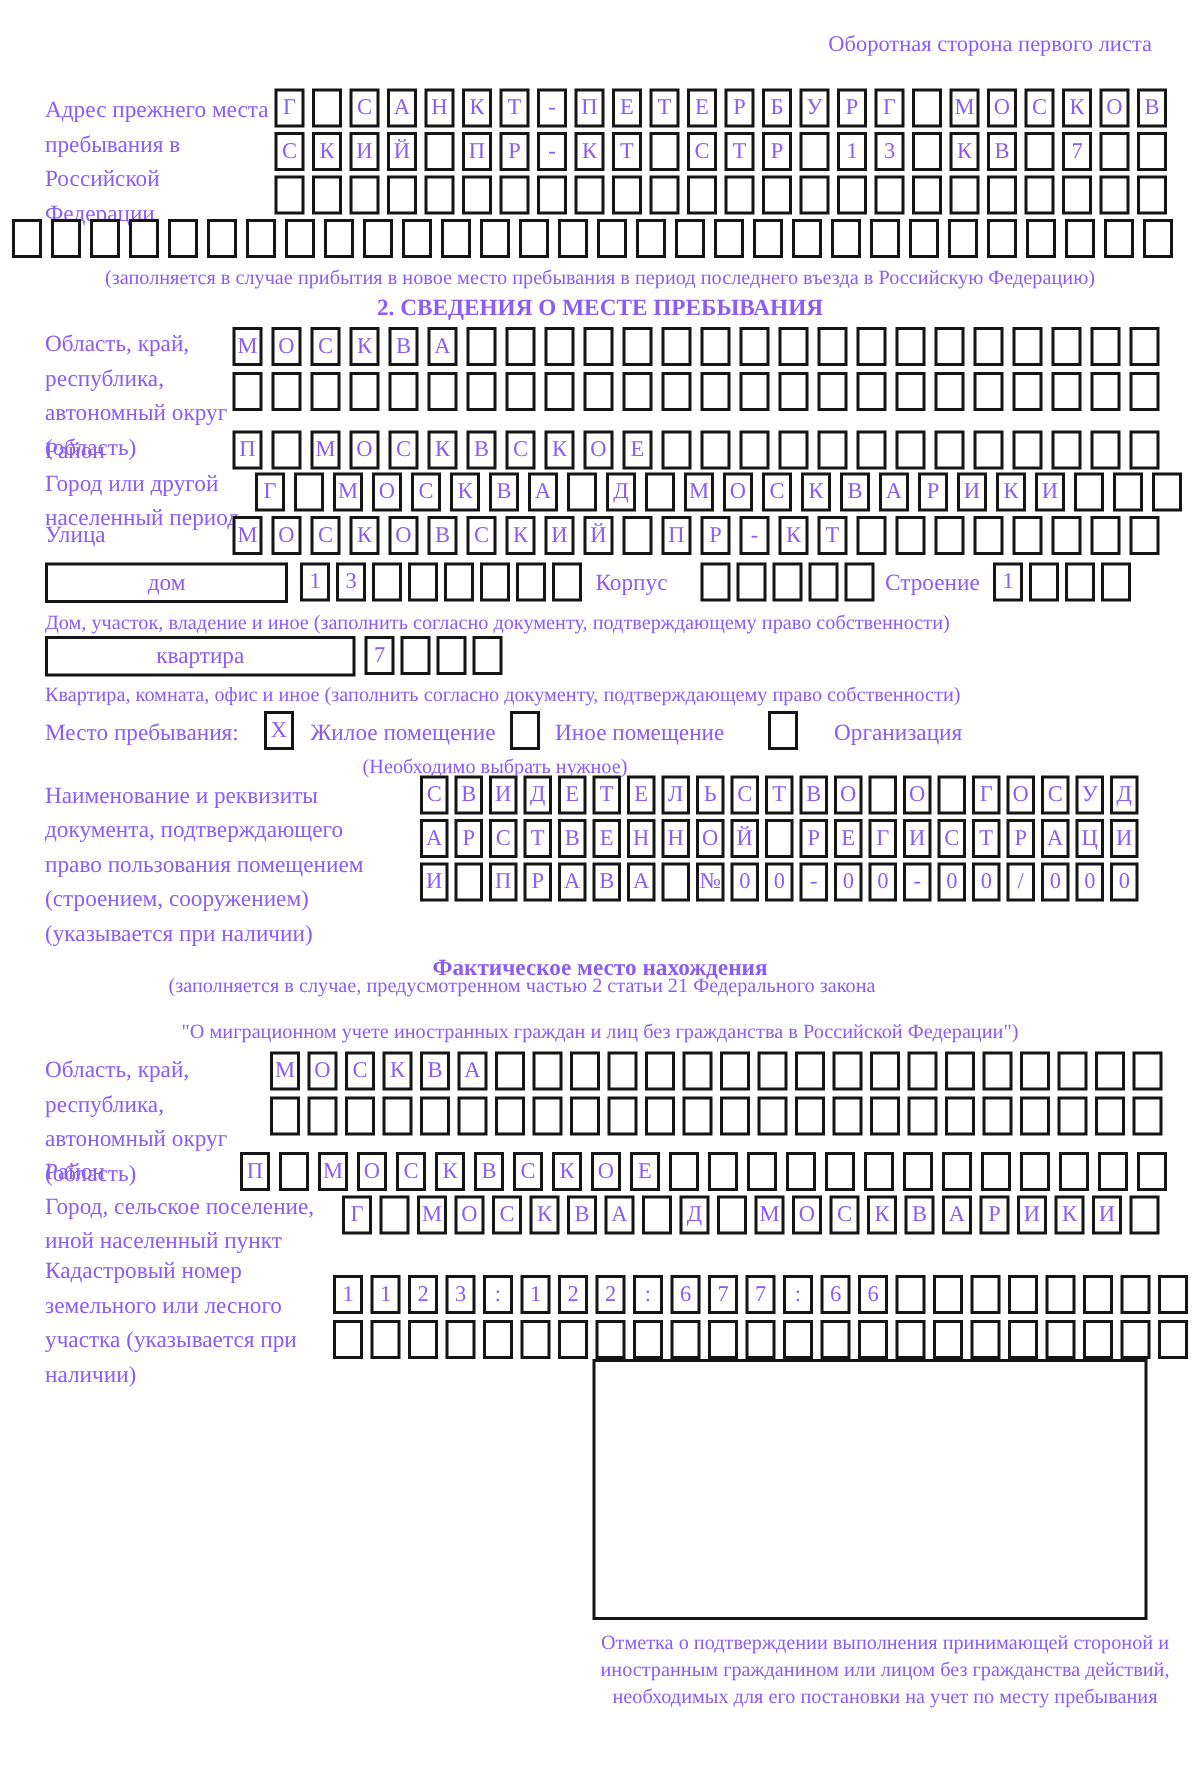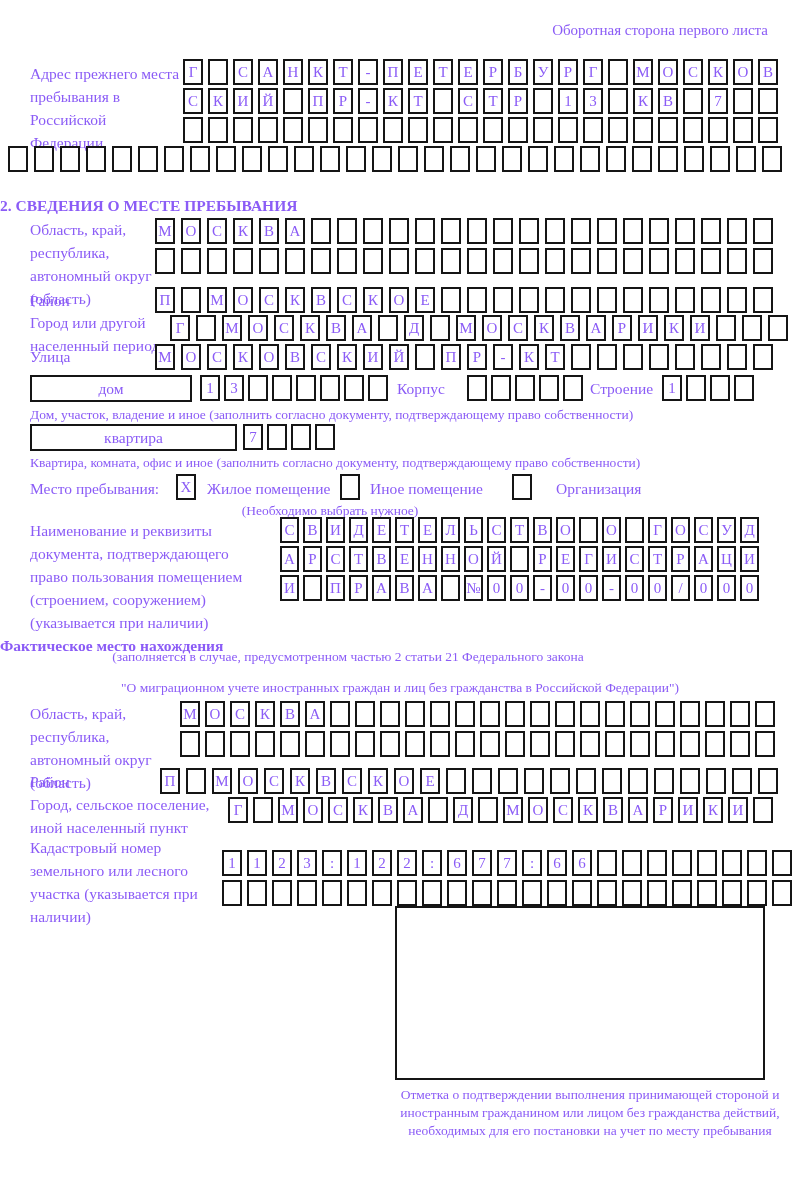--- a/index.html
+++ b/index.html
@@ -7,21 +7,21 @@
     position:relative;
     width:800px;height:1180px;
     background:#fff;color:#8b5cf6;
     font-family:"Liberation Serif","DejaVu Serif",serif;
     overflow:hidden;
   }
   .abs{position:absolute;}
   .lbl{font-size:15.5px;line-height:23px;}
   .note{font-size:13.5px;line-height:18px;text-align:center;}
   .caption{font-size:13.5px;line-height:18px;}
-  .title{font-size:15.5px;font-weight:bold;}
+  .title{font-size:15.5px;font-weight:bold;text-align:center;}
   .cells{display:flex;gap:5px;}
   .vstack{display:flex;flex-direction:column;}
   .cell{
     flex:none;width:20px;height:26px;
     border:2px solid #151515;box-sizing:border-box;
     display:flex;align-items:center;justify-content:center;
     font-size:15px;background:#fff;
   }
   .cell-sm{width:19px;}
   .namedbox{
@@ -146,20 +146,21 @@
       <span class="cell"></span>
       <span class="cell"></span>
       <span class="cell"></span>
       <span class="cell"></span>
       <span class="cell"></span>
       <span class="cell"></span>
       <span class="cell"></span>
       <span class="cell"></span>
       <span class="cell"></span>
     </div>
+  <div class="abs note" style="top:176px;left:0;width:800px;">(заполняется в случае прибытия в новое место пребывания в период последнего въезда в Российскую Федерацию)</div>
 
   <div class="abs title" style="top:197px;left:0;width:800px;">2. СВЕДЕНИЯ О МЕСТЕ ПРЕБЫВАНИЯ</div>
 
   <div class="abs lbl" style="top:218px;left:30px;width:128px;">Область, край, республика, автономный округ (область)</div>
   <div class="abs vstack" style="top:218px;left:155px;gap:4px;">
     <div class="cells" style="gap:6px;">
         <span class="cell">М</span>
         <span class="cell">О</span>
         <span class="cell">С</span>
         <span class="cell">К</span>

